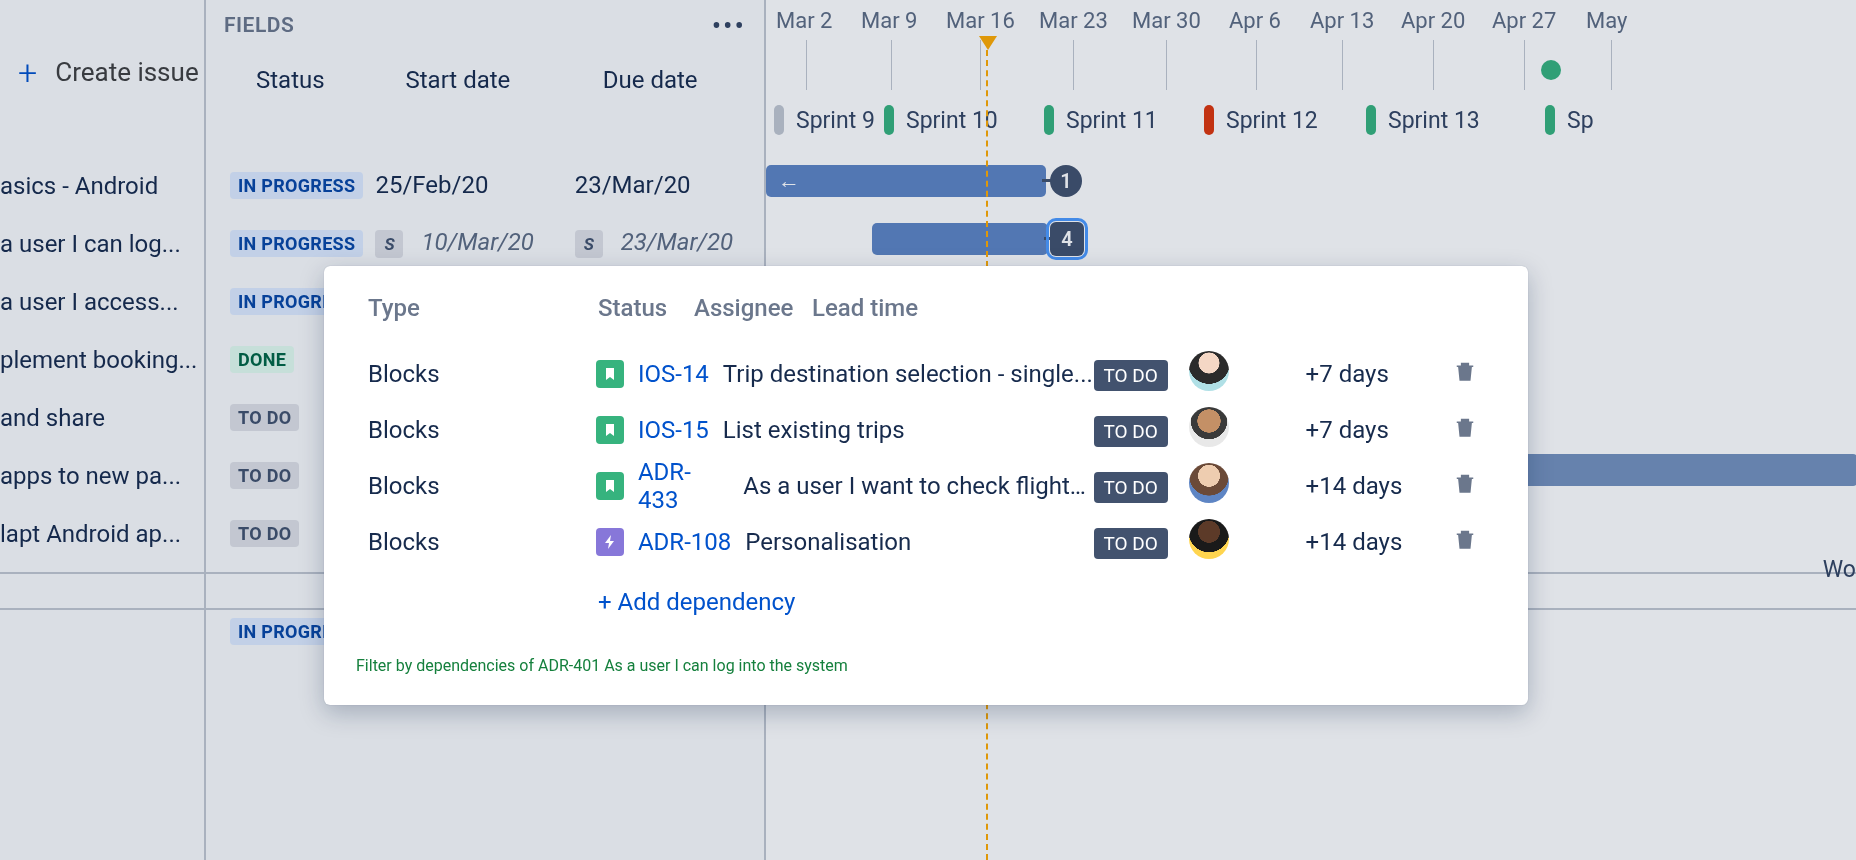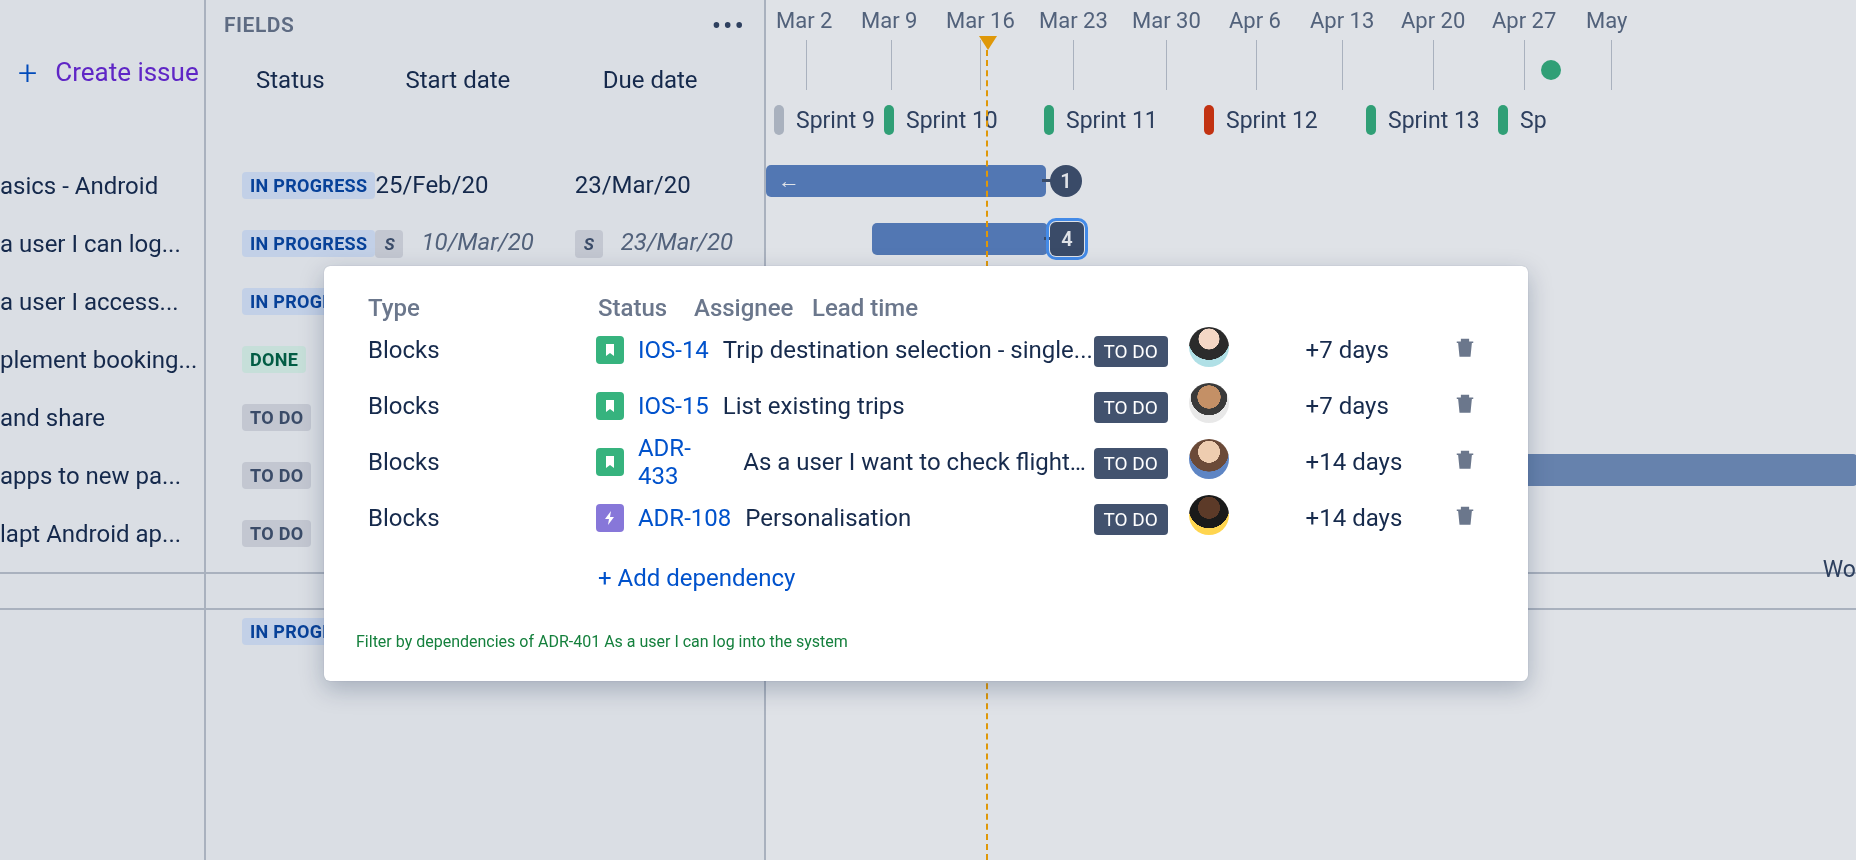--- a/index.html
+++ b/index.html
@@ -36,21 +36,21 @@
   gap: 18px;
   padding: 48px 0 0 18px;
   height: 96px;
 }
 .create-issue .plus {
   color: #0052cc;
   font-size: 34px;
   font-weight: 300;
 }
 .create-issue .label {
-  color: #6d28d9;
+  color: #404040;
   font-size: 26px;
 }
 .issue-cell {
   height: 58px;
   display: flex;
   align-items: center;
   padding-left: 0;
   font-size: 24px;
   color: #172b4d;
   border-top: 1px solid transparent;
@@ -96,21 +96,21 @@
 }
 .col-status { width: 170px; padding-left: 50px; }
 .col-start { width: 200px; padding-left: 30px; }
 .col-due { width: 190px; padding-left: 28px; }
 .data-row {
   height: 58px;
   display: flex;
   align-items: center;
 }
 .data-row.first { margin-top: 48px; }
-.cell-status { width: 170px; padding-left: 36px; }
+.cell-status { width: 170px; padding-left: 24px; }
 .cell-start { width: 200px; padding-left: 0; font-size: 24px; }
 .cell-due { width: 190px; padding-left: 0; font-size: 24px; }
 .badge {
   display: inline-block;
   padding: 3px 8px;
   border-radius: 4px;
   font-size: 18px;
   font-weight: 700;
   letter-spacing: 0.3px;
 }
@@ -274,20 +274,21 @@
   border-radius: 6px;
   box-shadow: 0 8px 24px rgba(9,30,66,0.25), 0 0 1px rgba(9,30,66,0.3);
   z-index: 20;
   padding: 28px 44px 30px 44px;
 }
 .popup-headers {
   display: flex;
   color: #6b778c;
   font-size: 24px;
   font-weight: 500;
+  margin-bottom: 24px;
 }
 .ph-type { width: 230px; }
 .ph-issue { width: 502px; }
 .ph-status { width: 96px; }
 .ph-assignee { width: 118px; }
 .ph-lead { width: 150px; }
 .popup-row {
   display: flex;
   align-items: center;
   height: 56px;
@@ -454,21 +455,21 @@
         <span>Sprint 11</span>
       </div>
       <div class="sprint" style="left:438px">
         <span class="sprint-pill pill-red"></span>
         <span>Sprint 12</span>
       </div>
       <div class="sprint" style="left:600px">
         <span class="sprint-pill pill-green"></span>
         <span>Sprint 13</span>
       </div>
-      <div class="sprint" style="left:732px">
+      <div class="sprint" style="left:779px">
         <span class="sprint-pill pill-green"></span>
         <span>Sp</span>
       </div>
     </div>
 
     <div class="gantt-row" style="top:165px">
       <div class="gantt-bar" style="left:0; width:280px">
         <span class="arrow-left">←</span>
         <span class="dep-connector"></span>
         <span class="dep-count">1</span>

